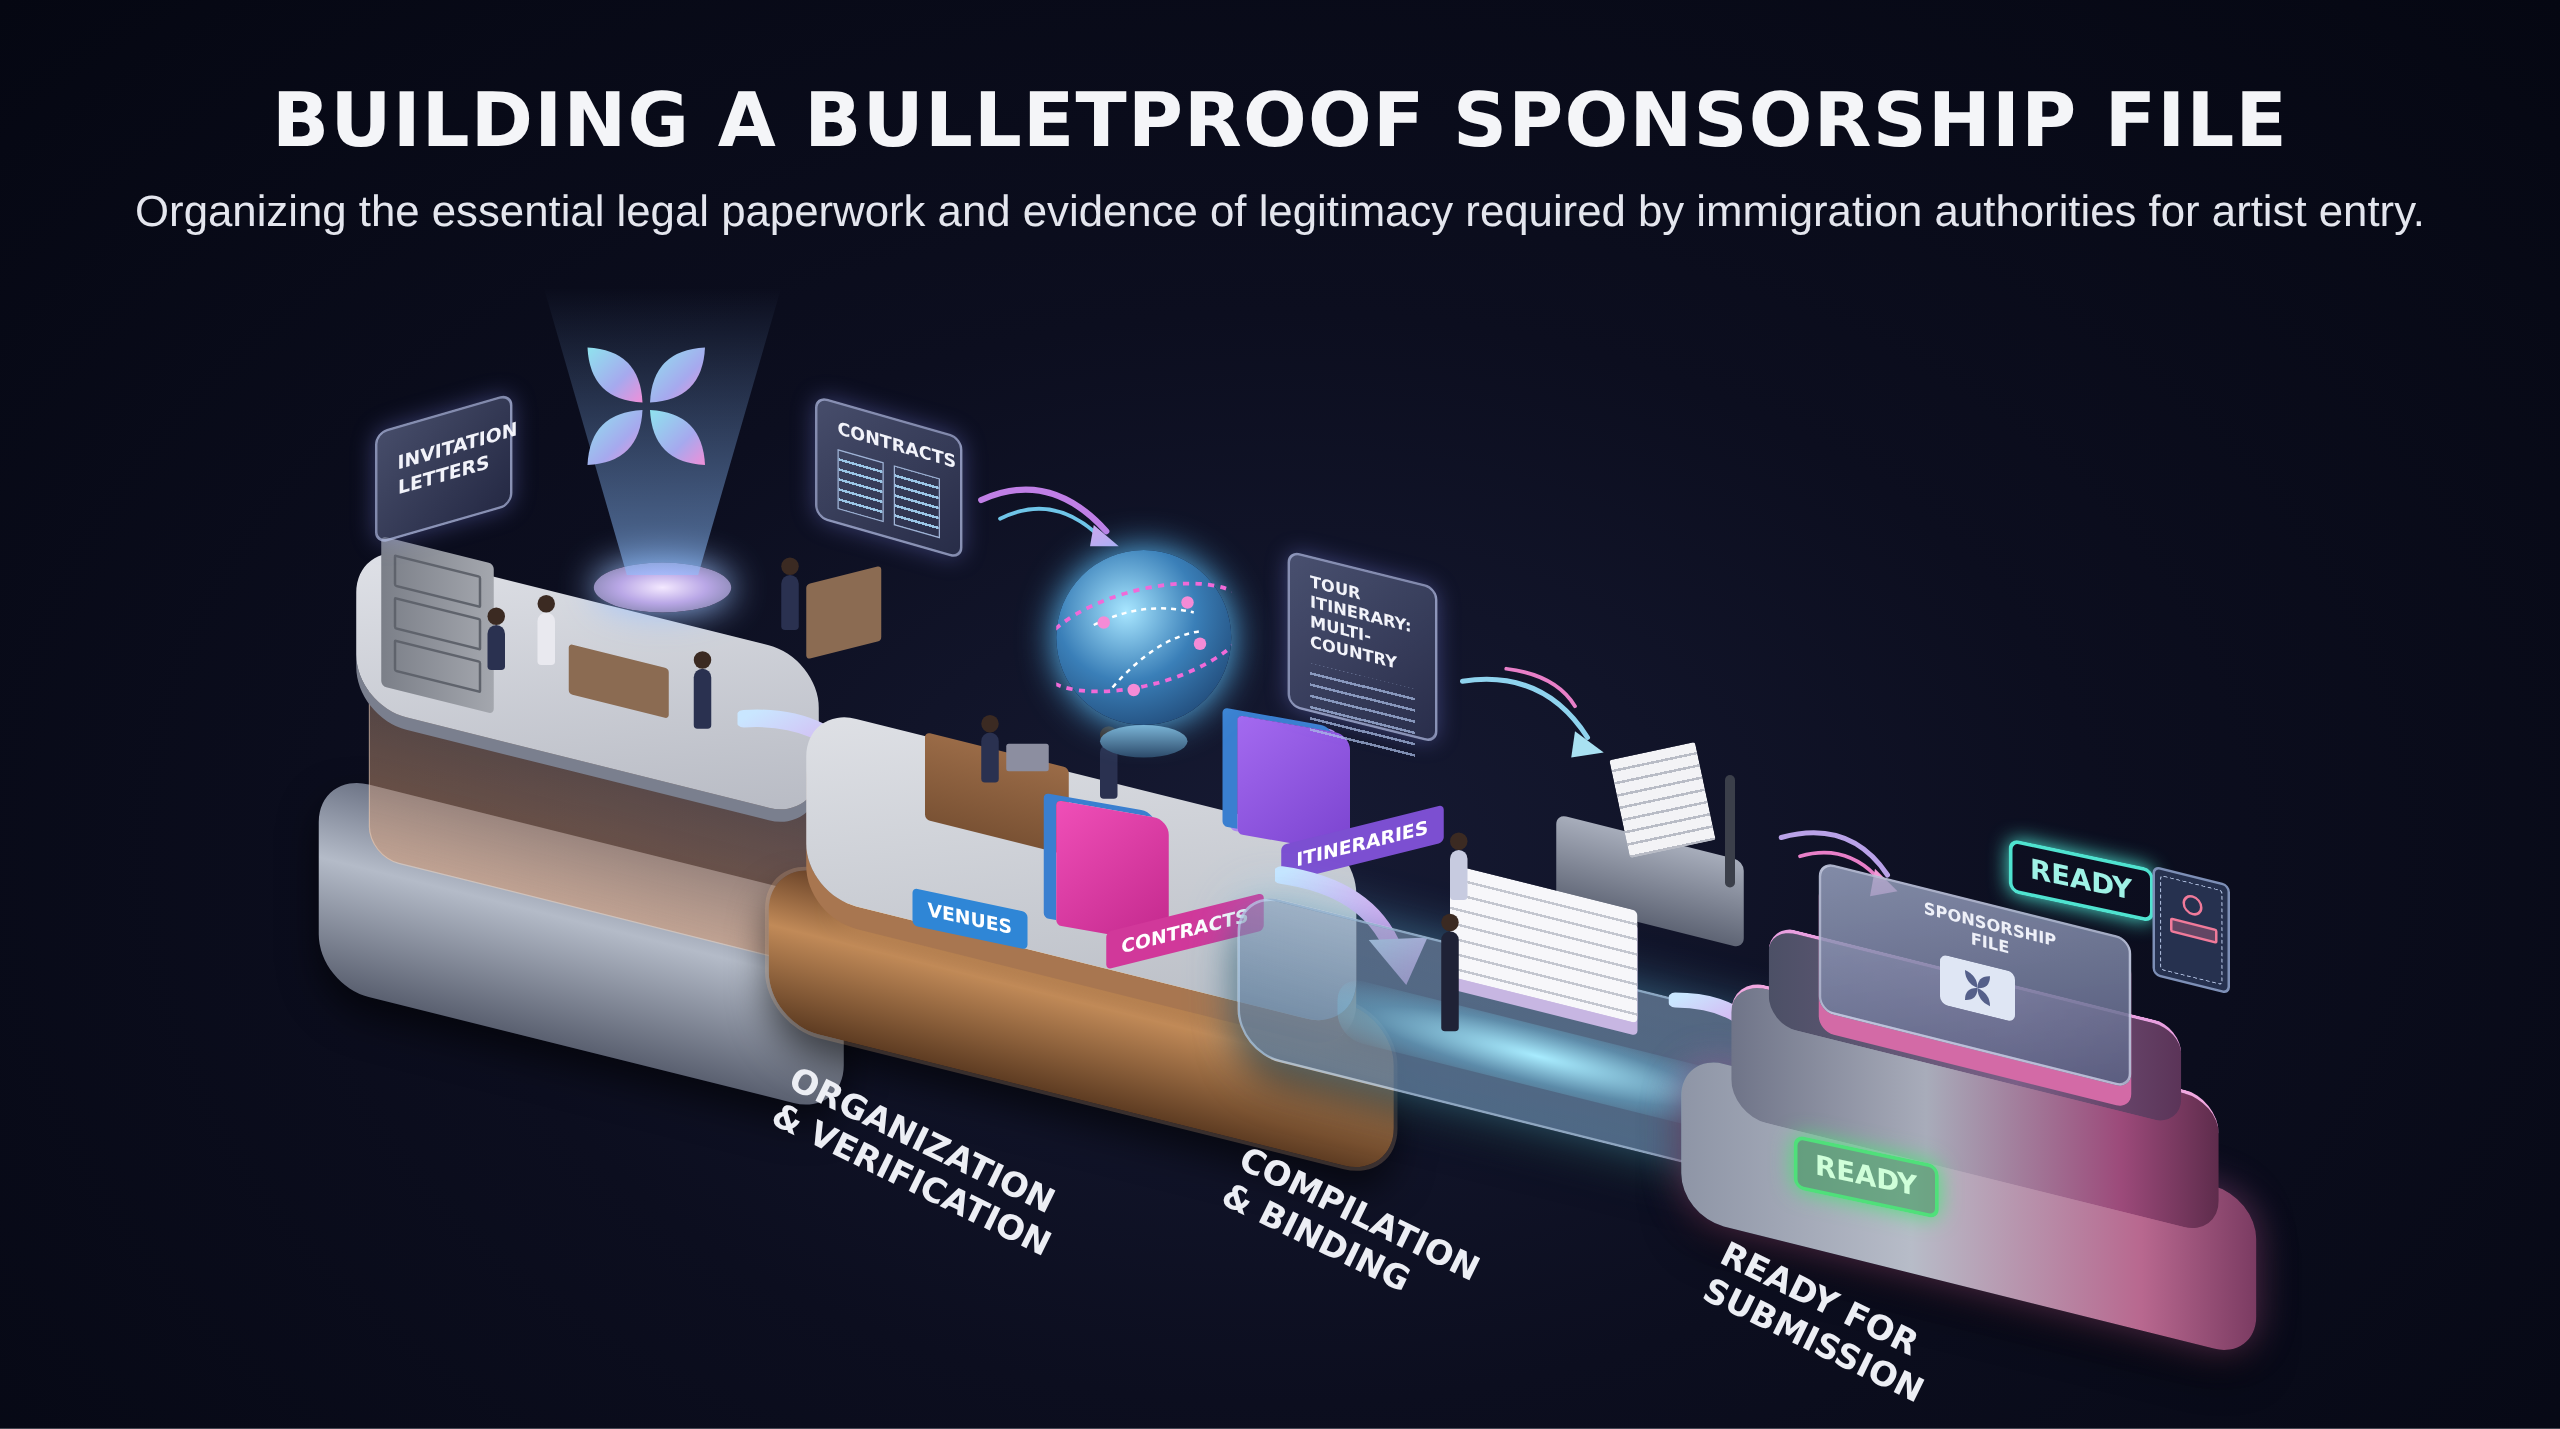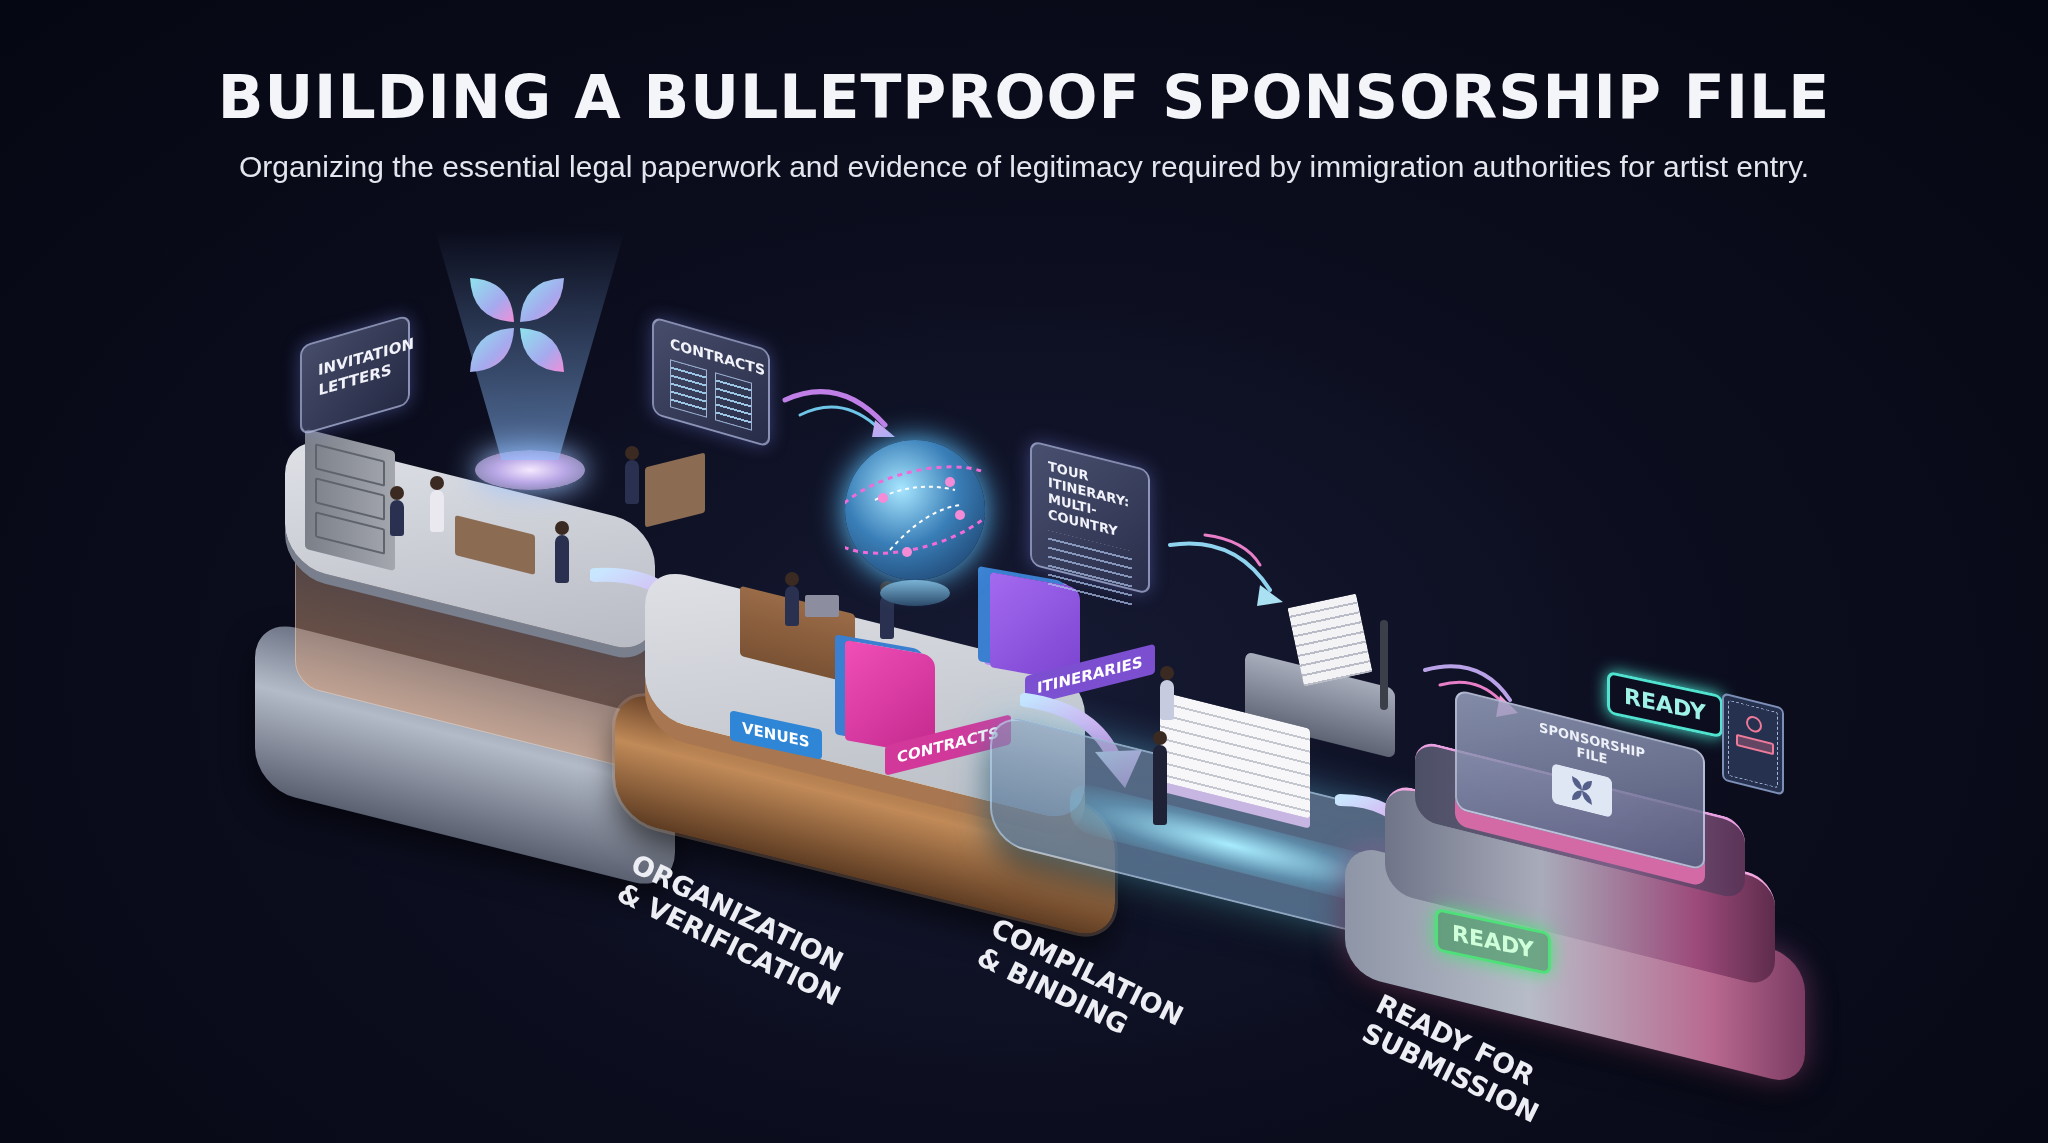--- a/index.html
+++ b/index.html
@@ -10,21 +10,21 @@
     color: #fff;
     position: relative;
   }
   .title {
     position: absolute; left: 0; width: 100%; top: 62px;
     text-align: center; font-family: "DejaVu Sans", sans-serif;
     font-weight: bold; font-size: 60px; letter-spacing: 1px; color: #f4f5f8;
   }
   .subtitle {
     position: absolute; left: 0; width: 100%; top: 150px;
-    text-align: center; font-size: 30px; color: #e4e6ee;
+    text-align: center; font-size: 35px; color: #e4e6ee;
   }
   .stage { position: absolute; }
   .float-panel {
     position: absolute; border-radius: 10px; padding: 12px 16px;
     background: linear-gradient(135deg, rgba(120,130,170,0.55), rgba(60,66,100,0.55));
     border: 2px solid rgba(190,200,240,0.6);
     box-shadow: 0 0 18px rgba(140,150,255,0.35);
     font-family: "DejaVu Sans", sans-serif; font-weight: bold; color: #f2f3fa;
   }
   .tag {

